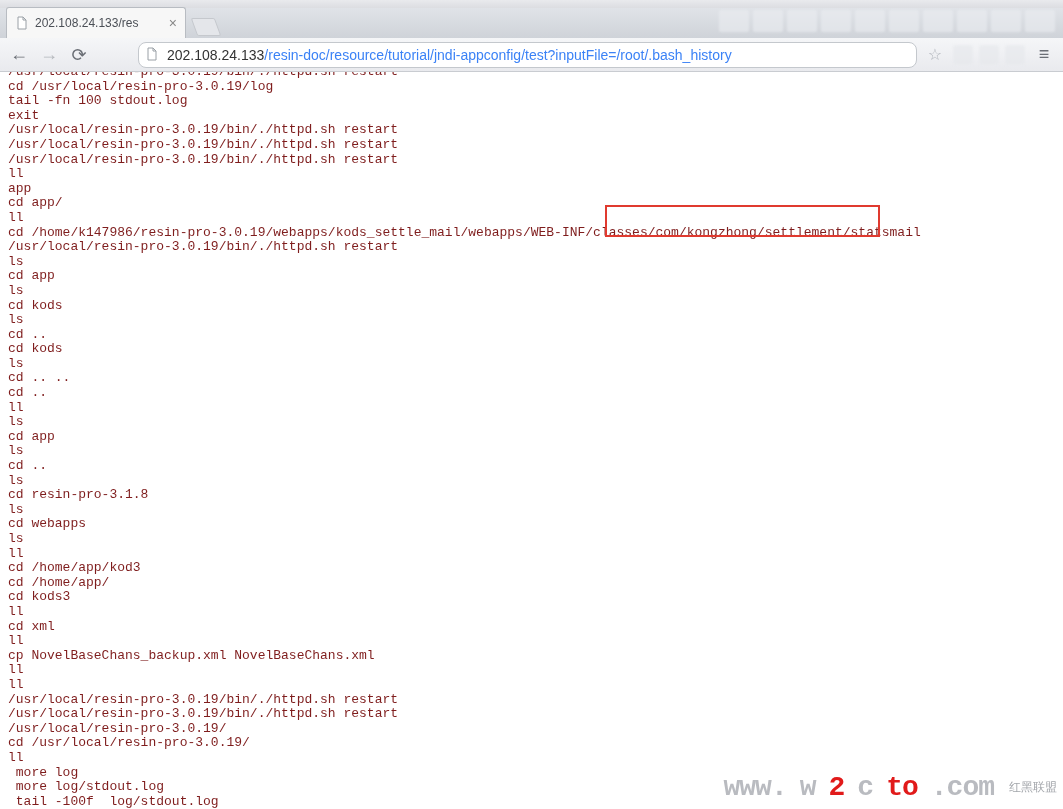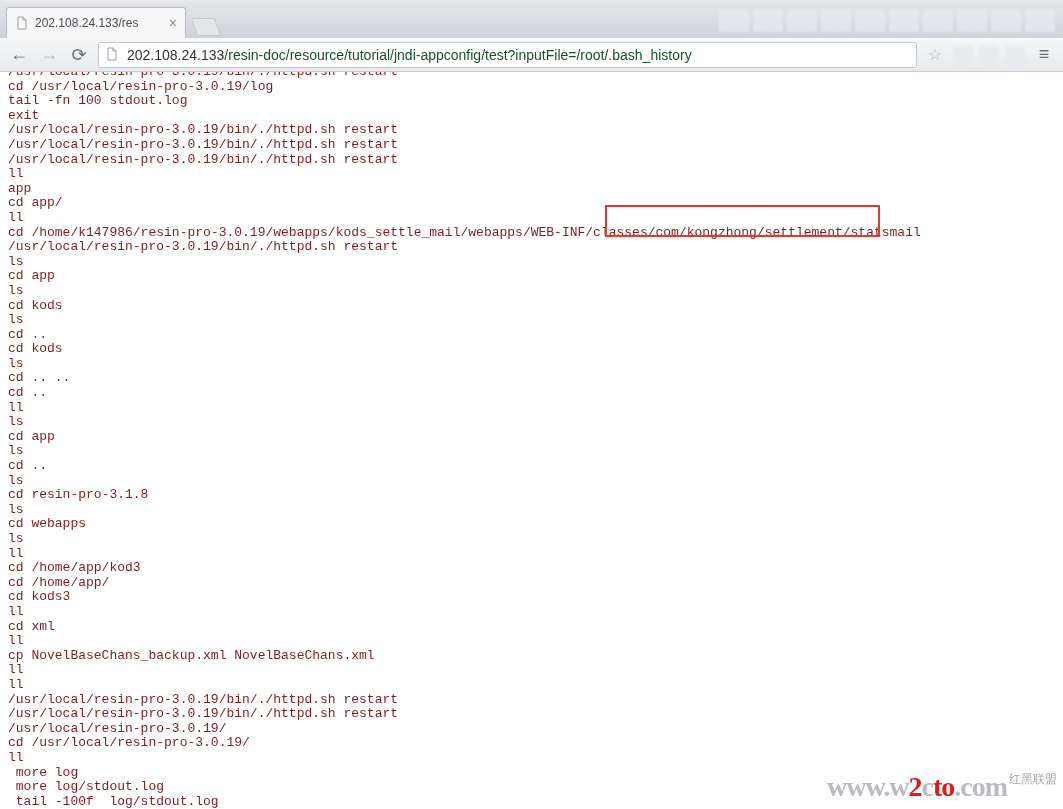--- a/index.html
+++ b/index.html
@@ -10,31 +10,31 @@
   .tab { height: 26px; background: #f7f7f7; border: 1px solid #b8bcc2; border-bottom: none; border-top-left-radius: 3px; border-top-right-radius: 3px; display: flex; align-items: center; padding: 15px 8px; font-size: 12px; color: #4b4f56; min-width: 180px; position: relative; }
   .tab .file-icon { width: 14px; height: 14px; margin-right: 6px; }
   .tab-title { flex: 1; white-space: nowrap; overflow: hidden; text-overflow: ellipsis; }
   .tab .close { margin-left: 8px; font-size: 14px; color: #888; cursor: pointer; }
   .newtab { width: 24px; height: 18px; background: #e4e6ea; border: 1px solid #c5c8cd; margin-left: 8px; margin-bottom: 2px; transform: skewX(20deg); border-radius: 2px; }
   .tabstrip-right { position: absolute; right: 8px; top: 2px; display: flex; gap: 4px; }
   .tabstrip-right .slot { width: 30px; height: 22px; background: #eceef2; border-radius: 2px; filter: blur(1px); opacity: 0.6; }
   .toolbar { height: 34px; background: linear-gradient(to bottom, #f5f6f8, #e9eaee); border-bottom: 1px solid #c9ccd1; display: flex; align-items: center; padding: 0 8px; gap: 8px; }
   .nav-btn { width: 22px; height: 22px; display: flex; align-items: center; justify-content: center; color: #6b6f76; cursor: pointer; font-size: 18px; }
   .nav-btn.disabled { color: #b5b8bd; }
-  .omnibox { flex: 1; height: 26px; background: #fff; border: 1px solid #c4c8cd; border-radius: 2px; display: flex; align-items: center; padding: 0 6px; font-size: 14px; color: #4d4d4d; overflow: hidden; white-space: nowrap; }
+  .omnibox { flex: 1; height: 26px; background: #fff; border: 1px solid #c4c8cd; border-radius: 8px; display: flex; align-items: center; padding: 0 6px; font-size: 14px; color: #4d4d4d; overflow: hidden; white-space: nowrap; margin-left: 40px; }
   .omnibox .page-icon-slot { width: 16px; height: 16px; margin-right: 6px; }
   .url-dark { color: #333; }
-  .url-light { color: #14532d; }
+  .url-light { color: #3b82f6; }
   .star { width: 20px; color: #b0b4bb; font-size: 16px; text-align: center; }
   .toolbar-right { display: flex; gap: 6px; }
   .tb-icon { width: 20px; height: 20px; border-radius: 3px; background: #e6e8ec; filter: blur(1px); opacity: 0.6; }
   .content { position: absolute; left: 0; right: 0; top: 72px; bottom: 0; overflow: hidden; }
   pre.page-text { margin: 0; padding: 0 8px; font-family: SimSun, "NSimSun", "Courier New", monospace; font-size: 13px; line-height: 14.6px; color: #7f1d1d; white-space: pre; }
   .highlight-box { position: absolute; border: 2px solid #e03a2f; pointer-events: none; }
-  .watermark { position: absolute; right: 6px; bottom: 6px; font-family: Liberation Serif, serif; font-size: 28px; font-weight: bold; letter-spacing: -1px; color: #b9bbc0; display: flex; align-items: flex-start; }
+  .watermark { position: absolute; right: 6px; bottom: 6px; font-family: Liberation Mono, monospace; font-size: 28px; font-weight: bold; letter-spacing: -1px; color: #b9bbc0; display: flex; align-items: center; gap: 13px; }
   .watermark .red { color: #e11a1a; }
   .watermark .small { font-size: 12px; color: #a3a6ab; margin-left: 2px; font-weight: normal; letter-spacing: 0; }
 </style>
 </head>
 <body>
 
 <div class="chrome">
   <div class="titlebar"></div>
 
   <div class="tabstrip">

